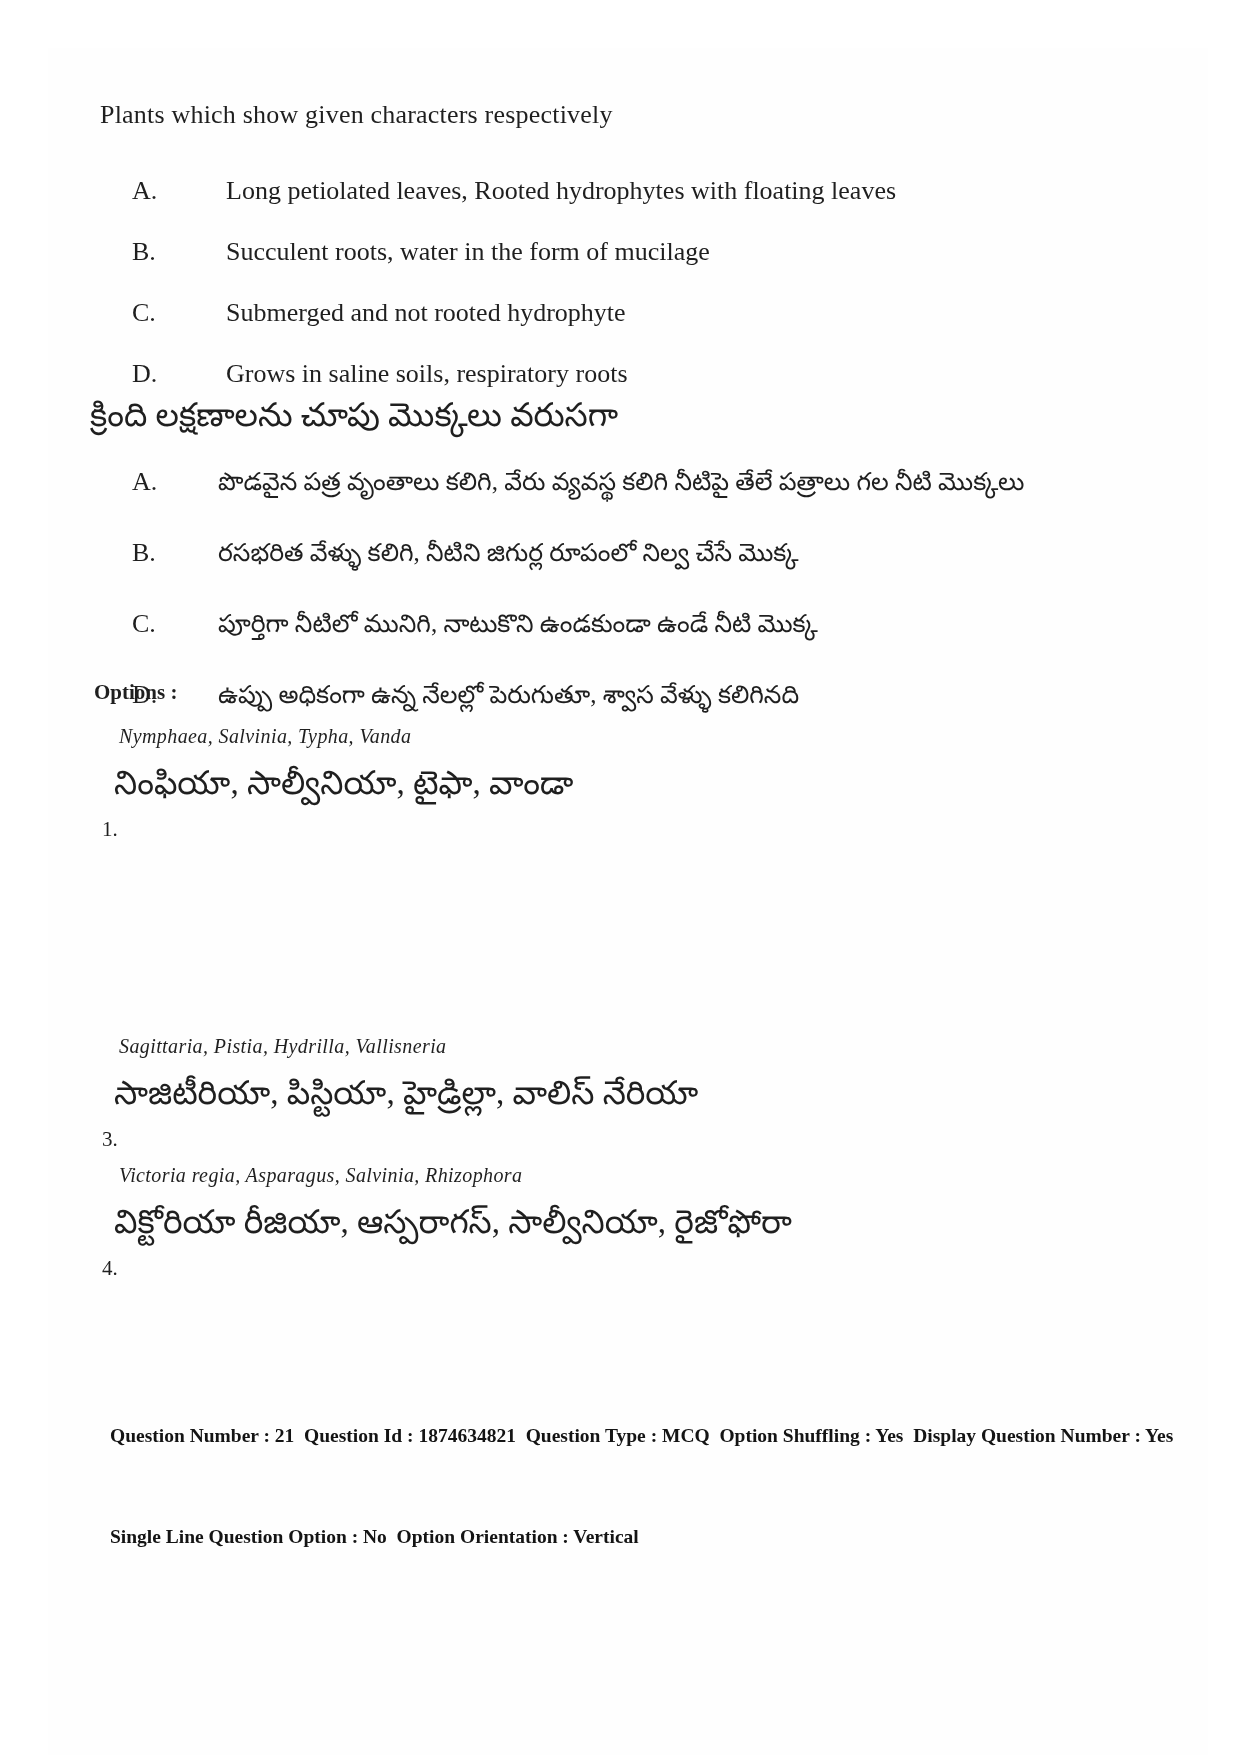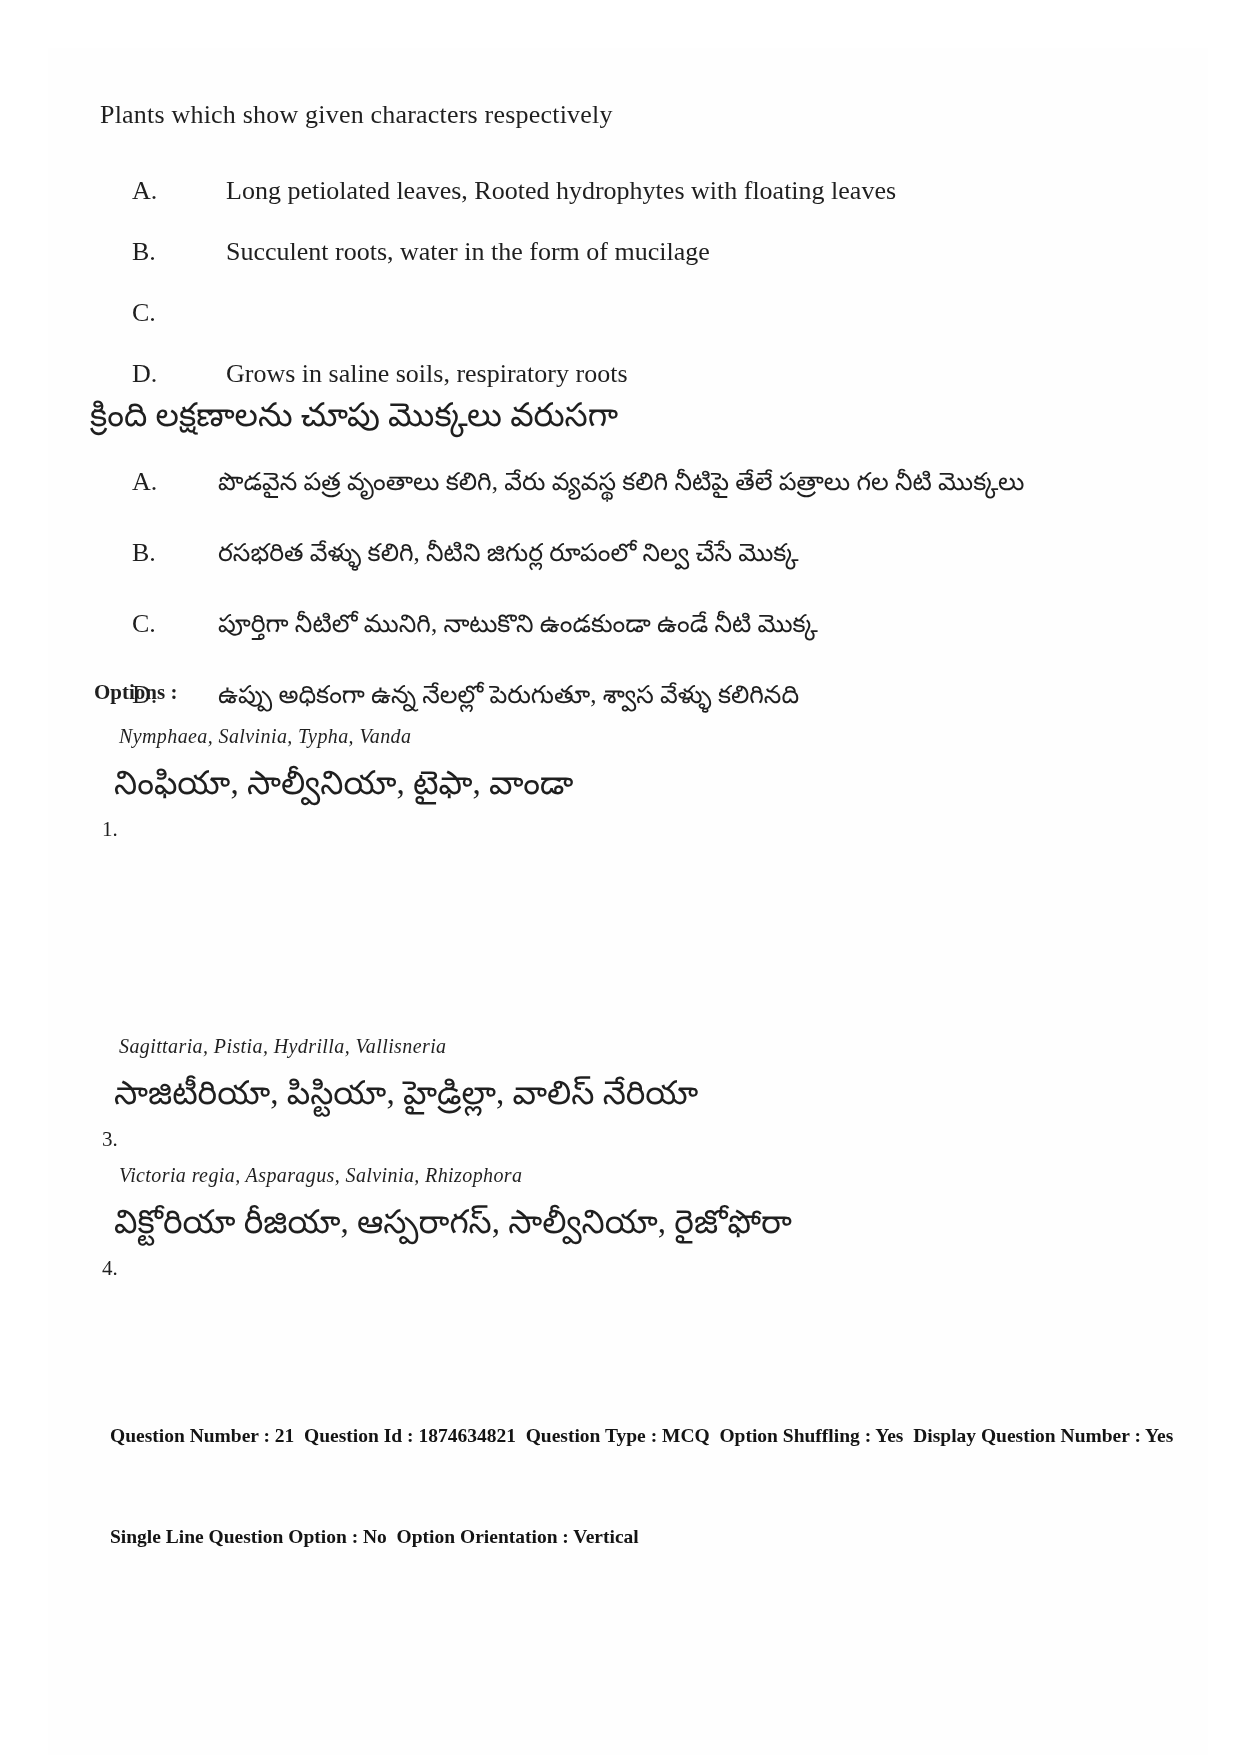--- a/index.html
+++ b/index.html
@@ -119,20 +119,21 @@
     <div class="q-row">
       <span class="lbl">A.</span>
       <span class="txt">Long petiolated leaves, Rooted hydrophytes with floating leaves</span>
     </div>
     <div class="q-row">
       <span class="lbl">B.</span>
       <span class="txt">Succulent roots, water in the form of mucilage</span>
     </div>
     <div class="q-row">
       <span class="lbl">C.</span>
+      <span class="txt">Submerged and not rooted hydrophyte</span>
     </div>
     <div class="q-row">
       <span class="lbl">D.</span>
       <span class="txt">Grows in saline soils, respiratory roots</span>
     </div>
   </div>
 
   <div class="q-title-te">క్రింది లక్షణాలను చూపు మొక్కలు వరుసగా</div>
 
   <div class="q-items-te">

